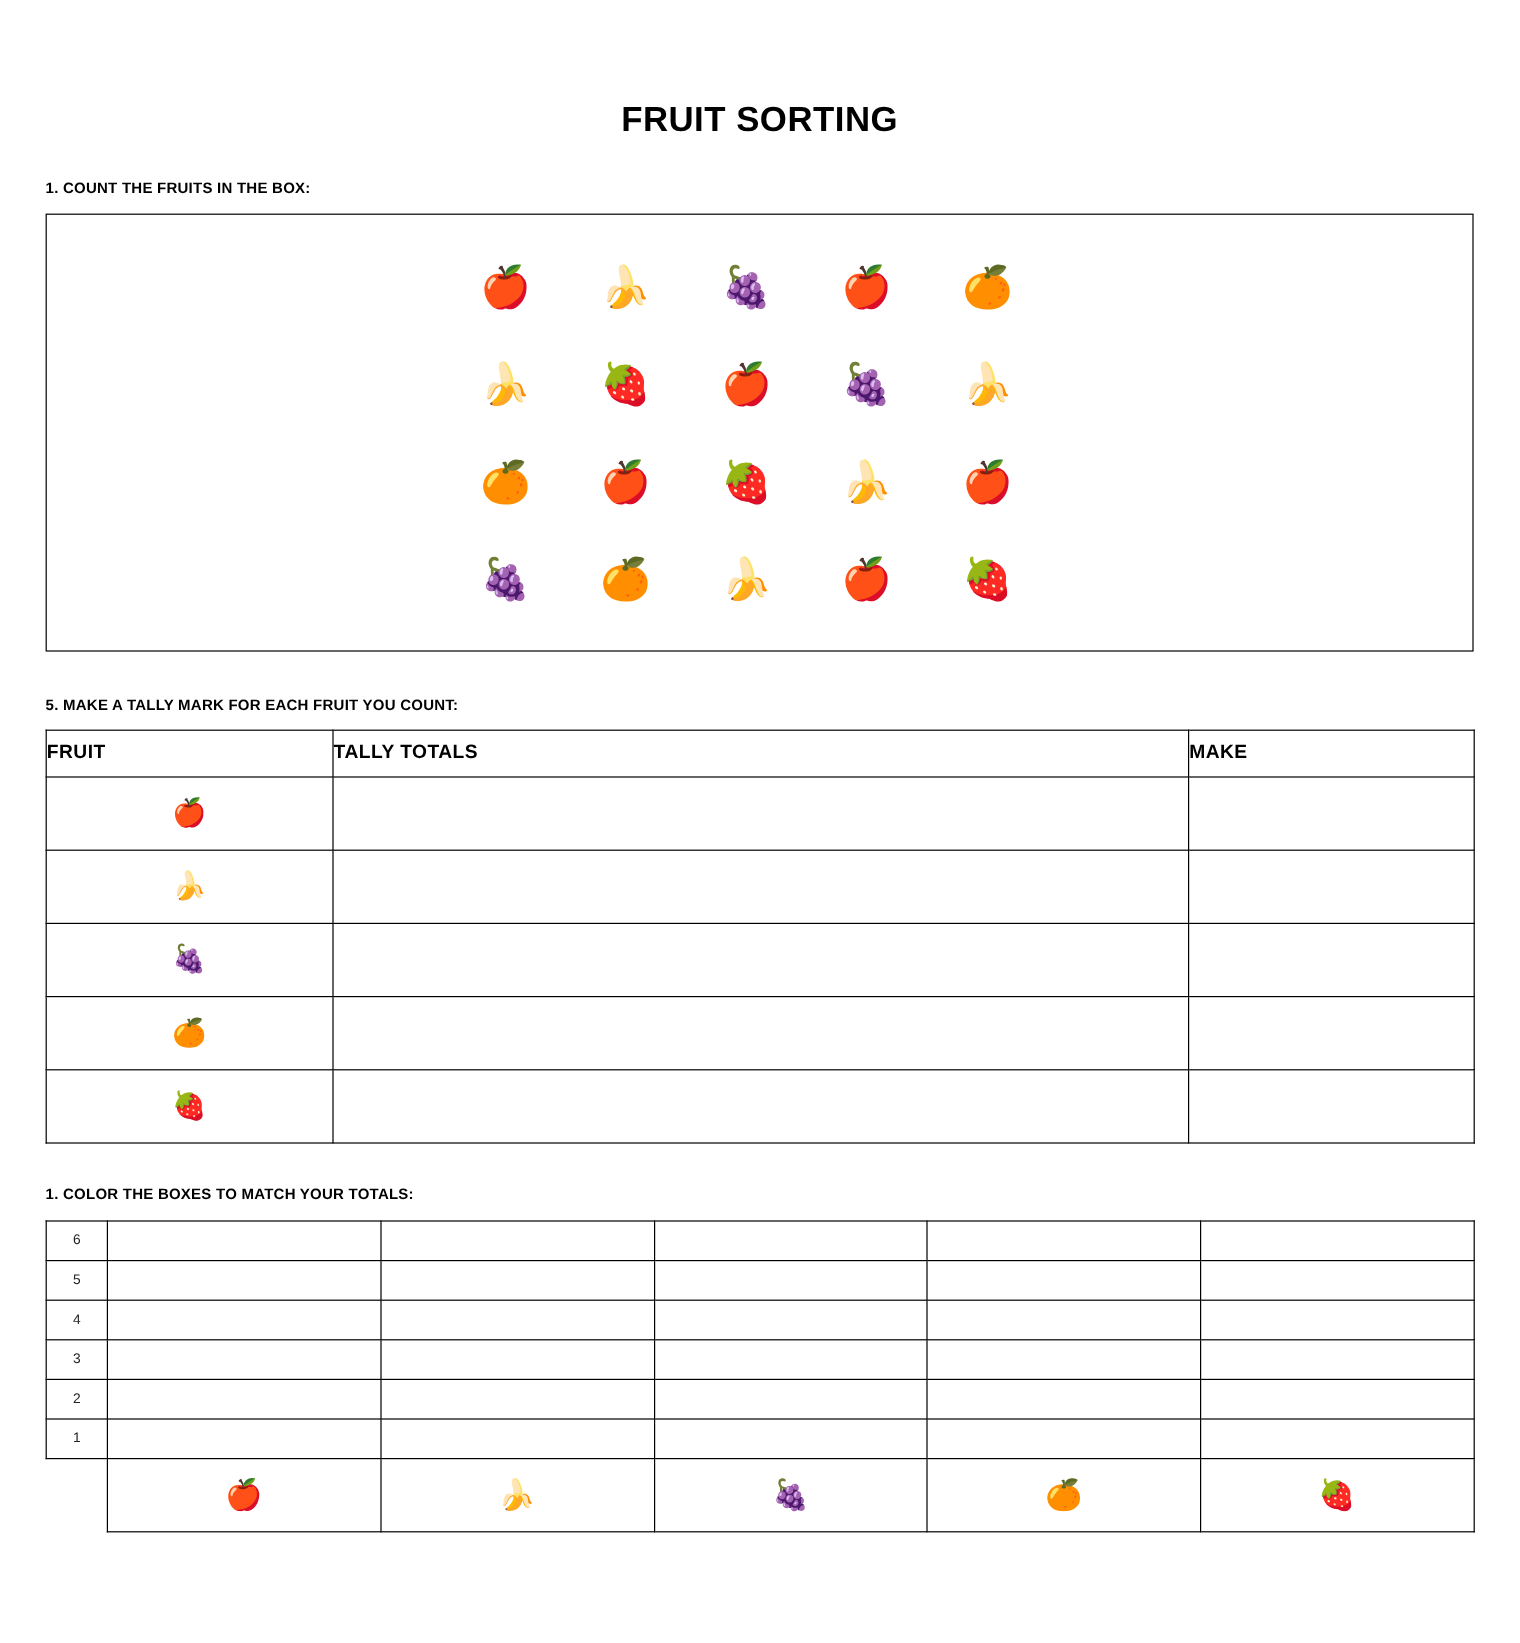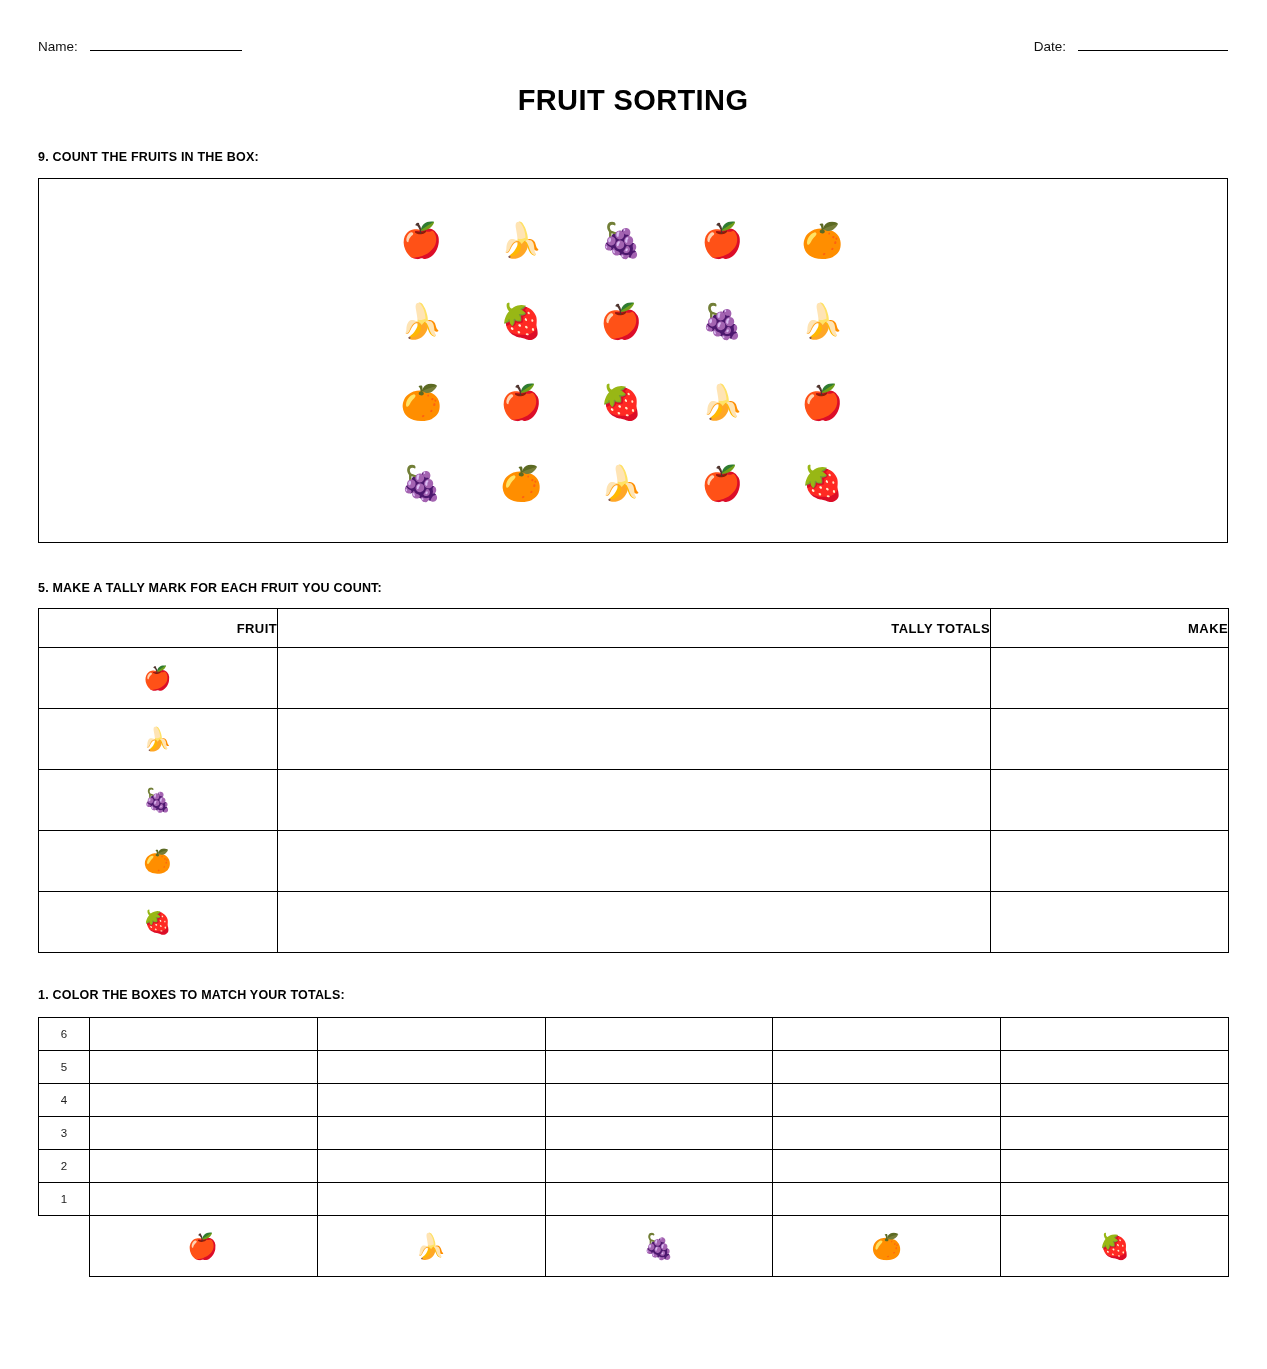--- a/index.html
+++ b/index.html
@@ -120,24 +120,24 @@
     border-collapse: collapse;
     table-layout: fixed;
   }
   .tally-table th,
   .tally-table td {
     border: 1.4px solid #000;
     padding: 0;
   }
   .tally-table th {
     height: 39px;
-    font-size: 13px;
+    font-size: 16px;
     font-weight: bold;
     letter-spacing: 0.4px;
-    text-align: right;
+    text-align: left;
     vertical-align: middle;
     border-radius: 10px;
   }
   .tally-table td {
     height: 61px;
     text-align: center;
     vertical-align: middle;
   }
   .col-fruit { width: 239px; }
   .col-tally { width: 713px; }
@@ -174,36 +174,26 @@
     text-align: center;
     vertical-align: middle;
   }
   .foot-emoji { font-size: 25px; }
 </style>
 </head>
 <body>
 
 <div class="page">
 
-  <div class="nameline">
-    <div class="field name">
-      <span class="field-label">Name:</span>
-      <span class="field-rule"></span>
-    </div>
-    <div class="field date">
-      <span class="field-label">Date:</span>
-      <span class="field-rule"></span>
-    </div>
-  </div>
 
   <div class="title-block">
     <div class="title-main">FRUIT SORTING</div>
   </div>
 
-  <div class="section-heading" id="h1">9. COUNT THE FRUITS IN THE BOX:</div>
+  <div class="section-heading" id="h1">1. COUNT THE FRUITS IN THE BOX:</div>
 
   <div class="count-box">
     <div class="fruit-grid">
       <span class="emoji grid-emoji">🍎</span>
       <span class="emoji grid-emoji">🍌</span>
       <span class="emoji grid-emoji">🍇</span>
       <span class="emoji grid-emoji">🍎</span>
       <span class="emoji grid-emoji">🍊</span>
 
       <span class="emoji grid-emoji">🍌</span>

